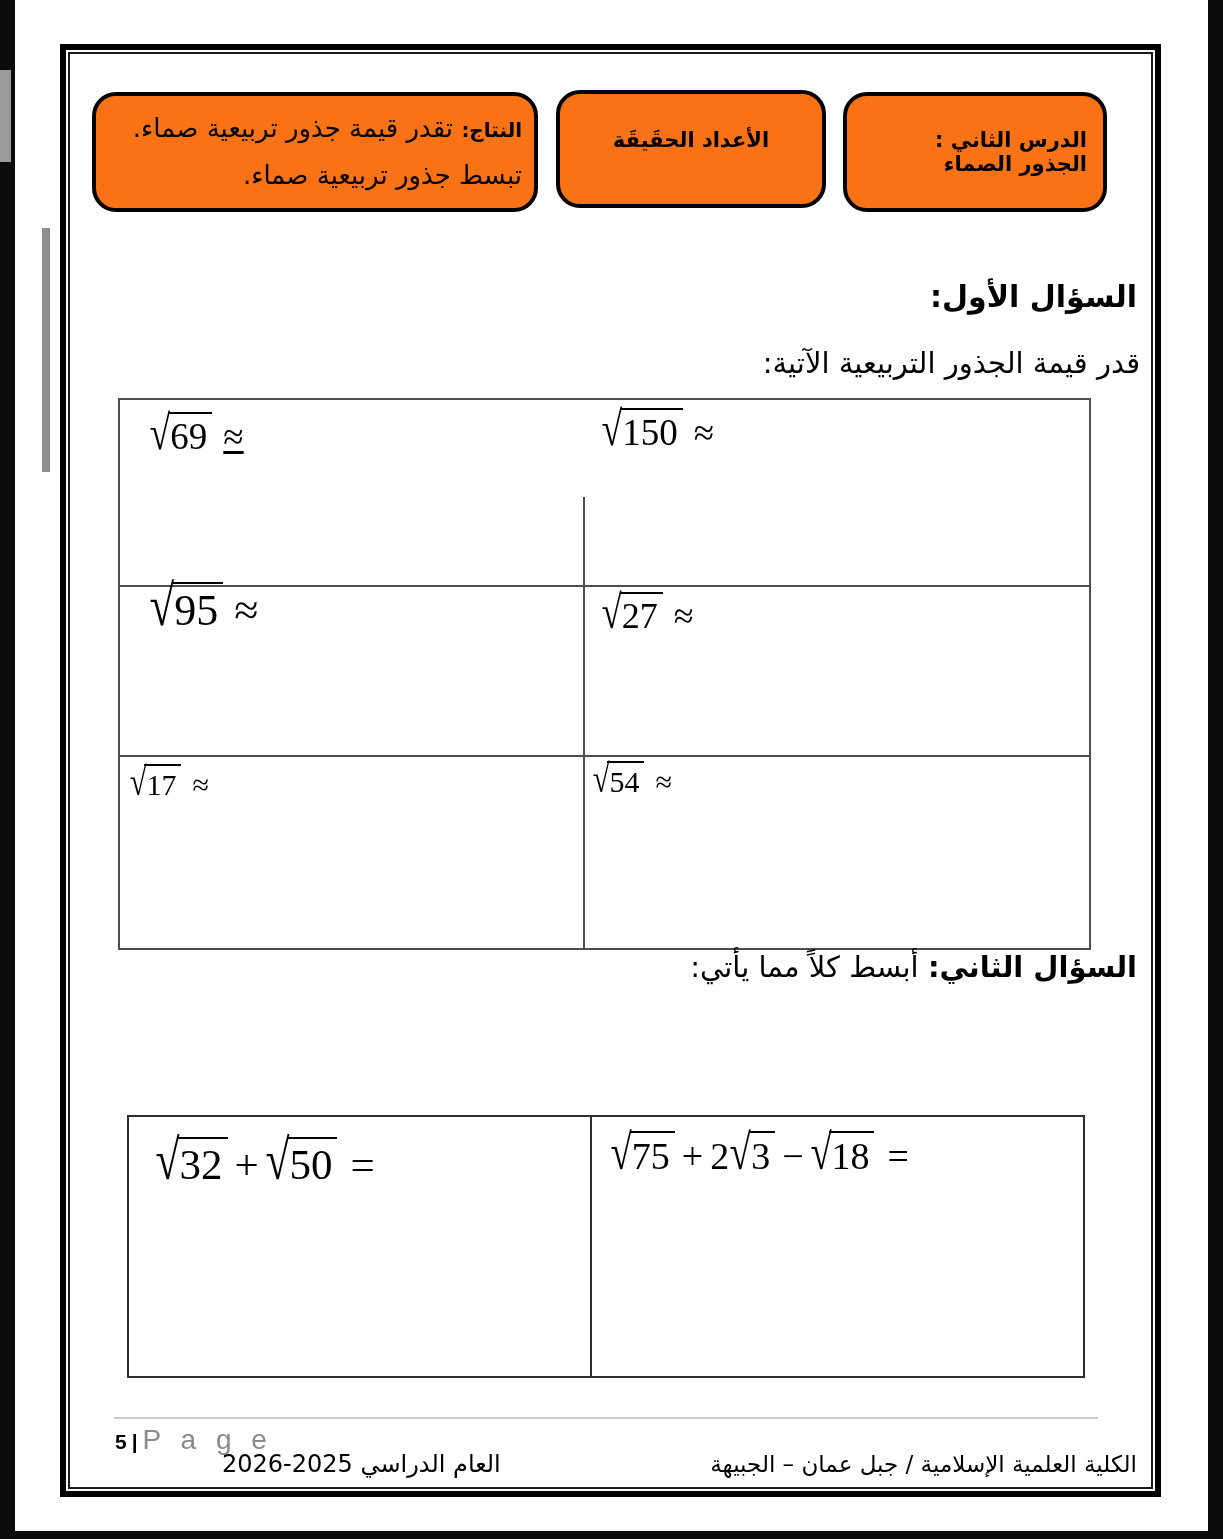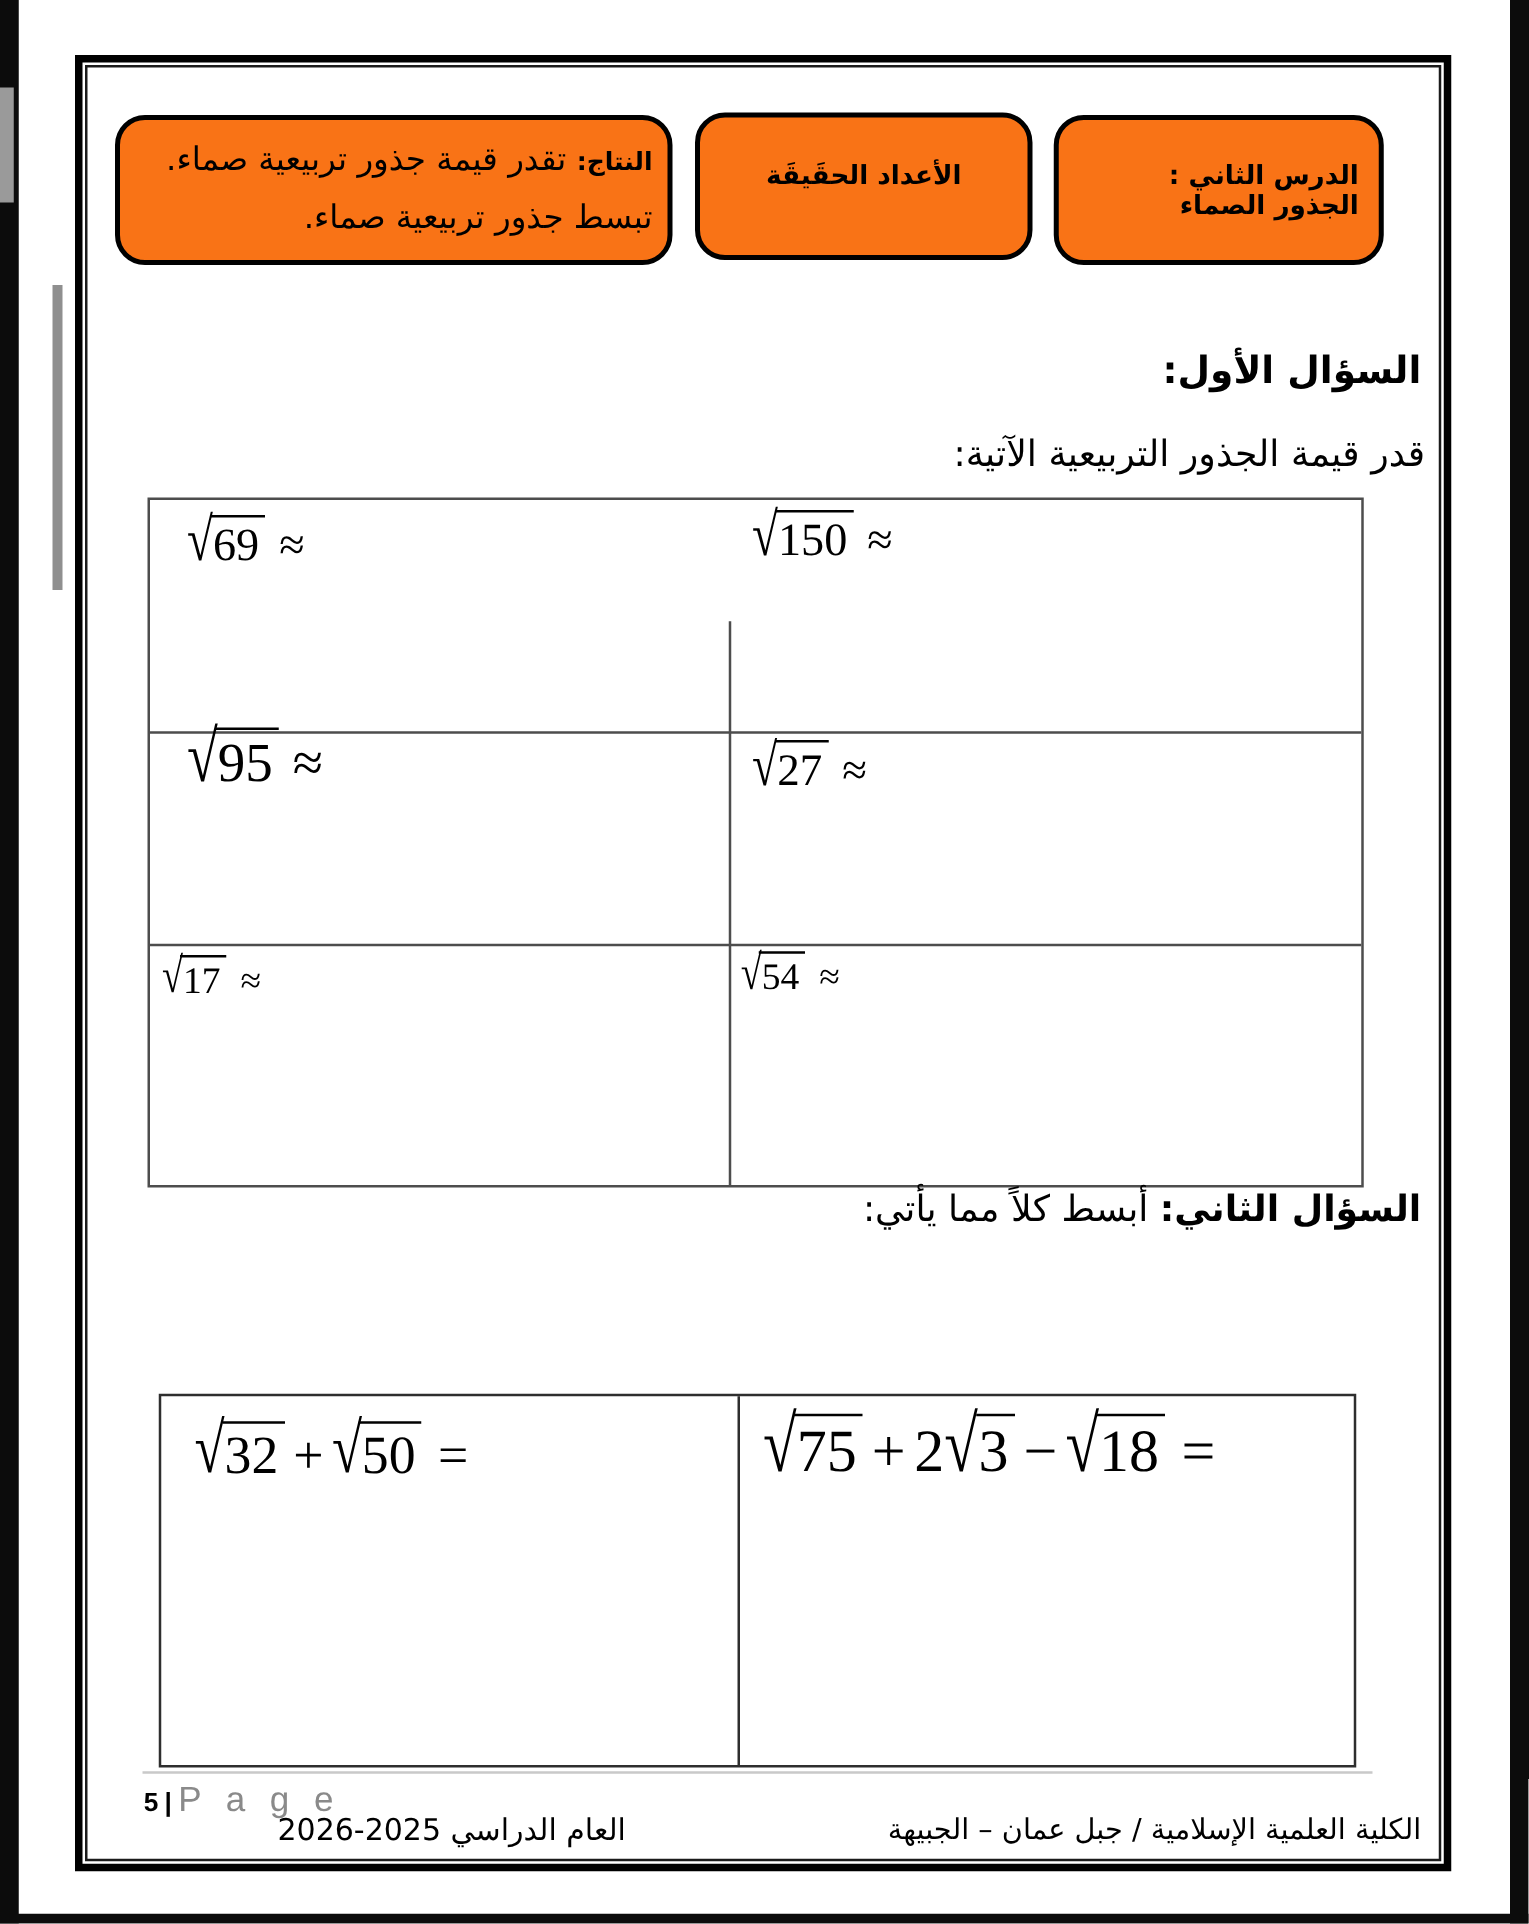--- a/index.html
+++ b/index.html
@@ -36,40 +36,40 @@
   .q1-instr { position:absolute; right:83px; top:346px; font-size:29px; direction:rtl; }
   .q2-head  { position:absolute; right:86px; top:950px; font-size:29px; direction:rtl; }
   .q2-title { font-weight:bold; }
 
   
   .table1 { position:absolute; left:118px; top:398px; width:973px; height:552px; border:2px solid #4d4d4d; background:#fff; }
   .t1-h1 { position:absolute; left:0; right:0; top:185px; height:2px; background:#4d4d4d; }
   .t1-h2 { position:absolute; left:0; right:0; top:355px; height:2px; background:#4d4d4d; }
   .t1-v  { position:absolute; left:463px; top:97px; bottom:0; width:2px; background:#4d4d4d; }
 
-  .table2 { position:absolute; left:127px; top:1115px; width:958px; height:299px; border:2px solid #2e2e2e; background:#fff; }
+  .table2 { position:absolute; left:127px; top:1115px; width:958px; height:263px; border:2px solid #2e2e2e; background:#fff; }
   .t2-v { position:absolute; left:461px; top:0; bottom:0; width:2px; background:#2e2e2e; }
 
   
   .math { position:absolute; font-family:"Liberation Serif", serif; color:#000; white-space:nowrap; direction:ltr; }
   .rsign { display:inline-block; transform:scale(1.02,1.32); transform-origin:100% 78%; margin-right:-2px; }
   .rad { display:inline-block; border-top:2.4px solid #000; padding:2px 5px 0 2px; line-height:1.12; }
   .approx { margin-left:11px; }
   .op { margin:0 7px; }
   .eq { margin-left:13px; }
   .coef { margin-right:1px; }
 
-  .f-a { left:30px;  top:12px;  font-size:37px; }
+  .f-a { left:30px;  top:12px;  font-size:37px;text-decoration:underline; }
   .f-b { left:482px; top:8px;   font-size:37px; }
   .f-c { left:30px;  top:182px; font-size:44px; }
   .f-d { left:482px; top:192px; font-size:36px; }
   .f-e { left:10px;  top:364px; font-size:30px; }
   .f-f { left:473px; top:361px; font-size:30px; }
   .f-g { left:27px;  top:20px;  font-size:43px; }
-  .f-h { left:482px; top:14px;  font-size:48px; }
+  .f-h { left:482px; top:14px;  font-size:38px; }
 
   
   .footer-rule { position:absolute; left:114px; top:1417px; width:984px; height:2px; background:#c9c9c9; }
   .footer-page { position:absolute; left:115px; top:1424px; font-family:"Liberation Sans", sans-serif; font-size:21px; color:#000; }
   .fp-num { font-weight:bold; }
   .fp-sep { font-weight:bold; margin:0 5px; }
   .fp-word { color:#8a8a8a; letter-spacing:6px; font-size:28px; }
   .footer-year   { position:absolute; left:222px; top:1450px; font-size:24px; direction:rtl; }
   .footer-school { position:absolute; right:86px; top:1451px; font-size:23px; direction:rtl;text-align:center; }
 </style>

